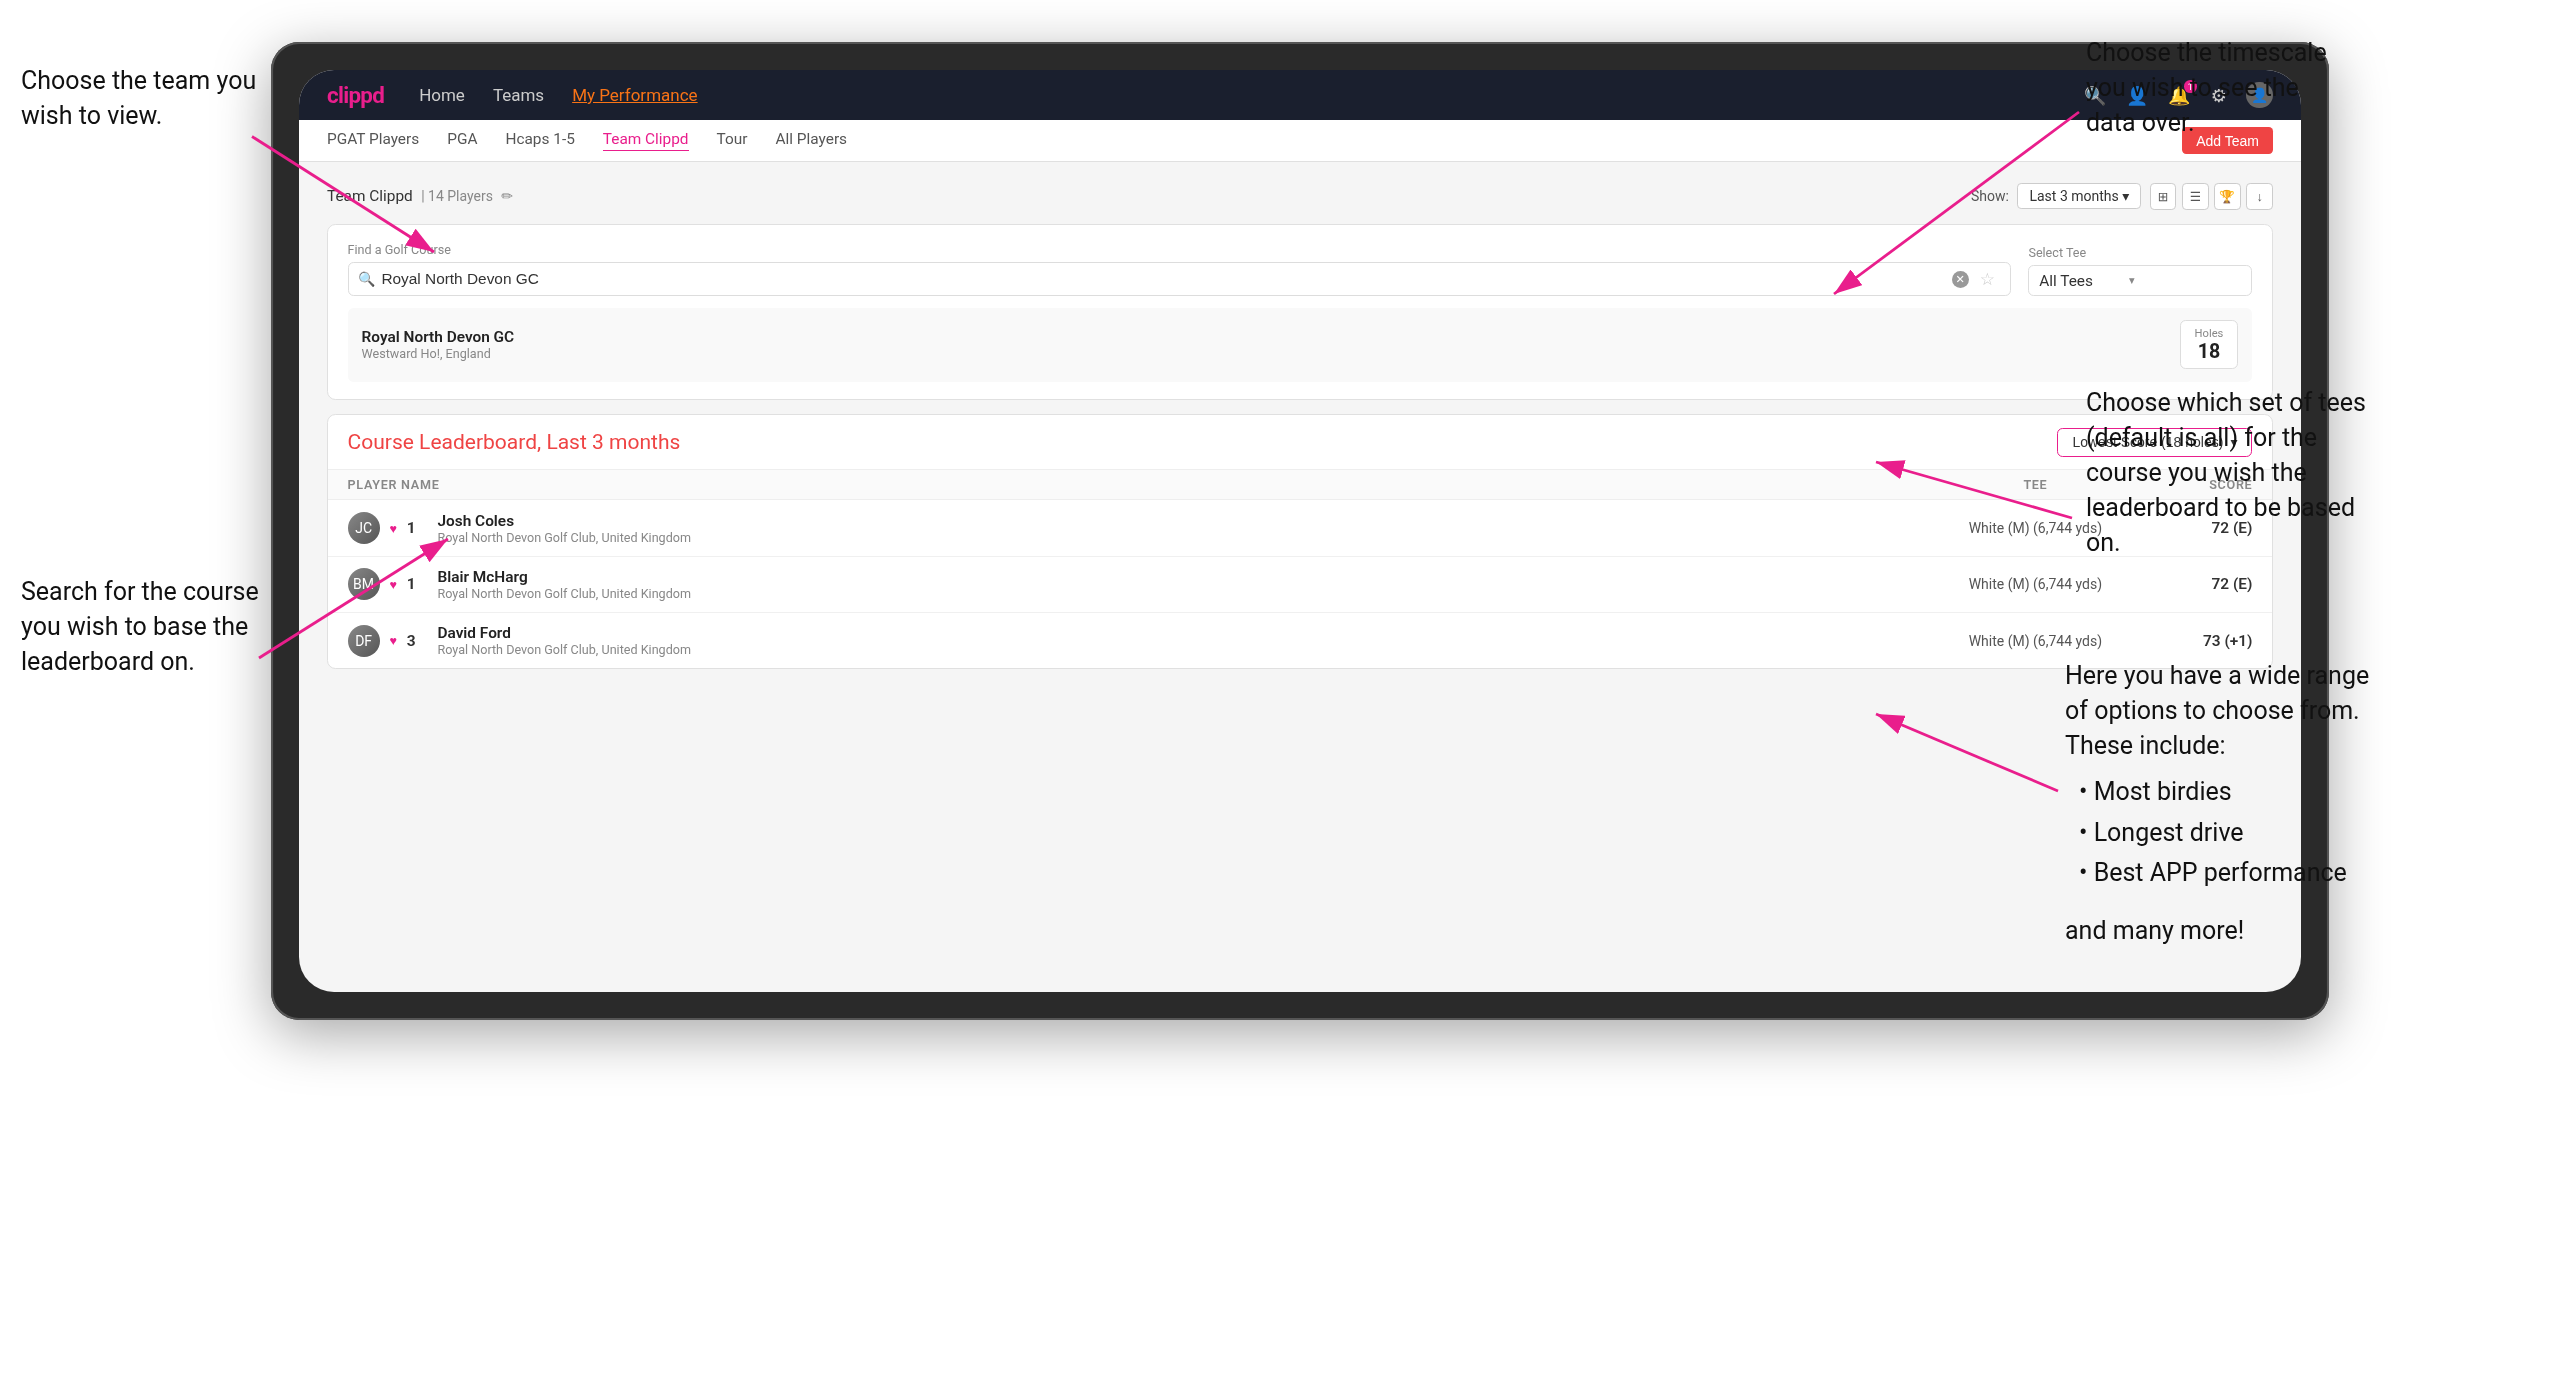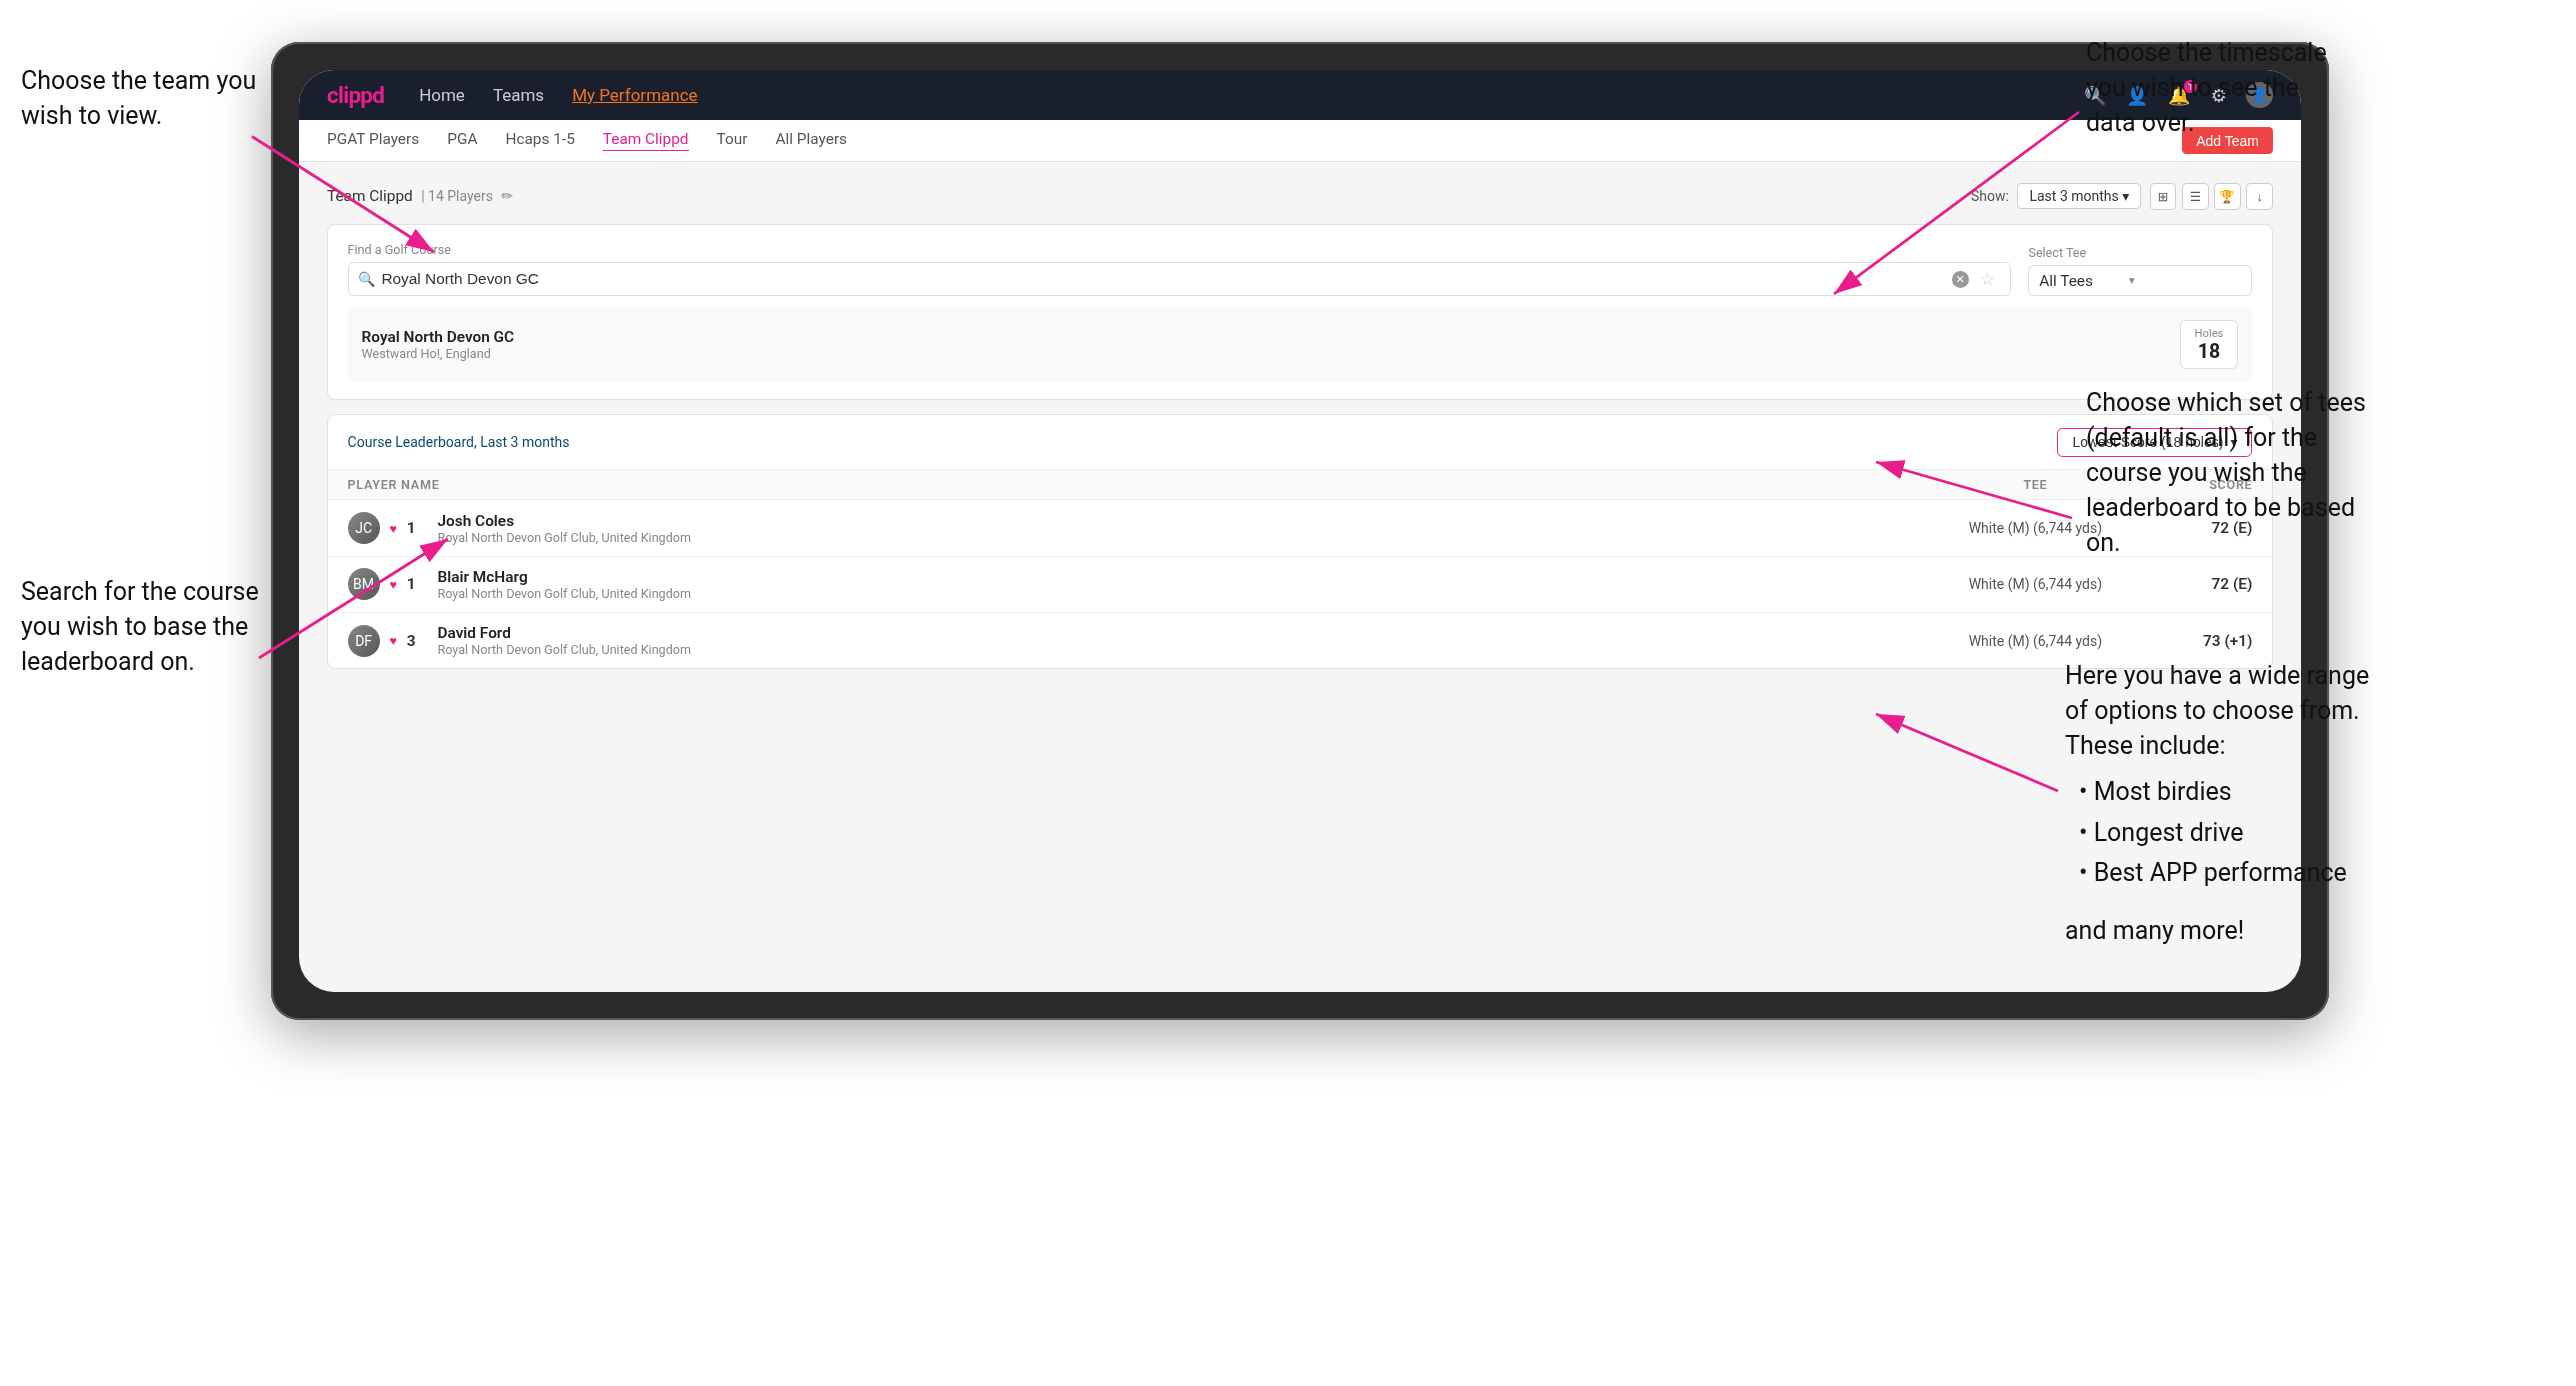--- a/index.html
+++ b/index.html
@@ -355,22 +355,22 @@
 
     .leaderboard-header {
       display: flex;
       align-items: center;
       justify-content: space-between;
       padding: 12.6px 19.6px;
       border-bottom: 0.7px solid #eee;
     }
 
     .leaderboard-title {
-      font-size: 14px;
-      color: #0c4a6e;
+      font-size: 21px;
+      color: #ef4444;
     }
 
     .score-filter-btn {
       border: 1.4px solid #e91e8c;
       border-radius: 5.6px;
       padding: 5.6px 14px;
       background: #fff;
       font-size: 14px;
       color: #333;
       cursor: pointer;

